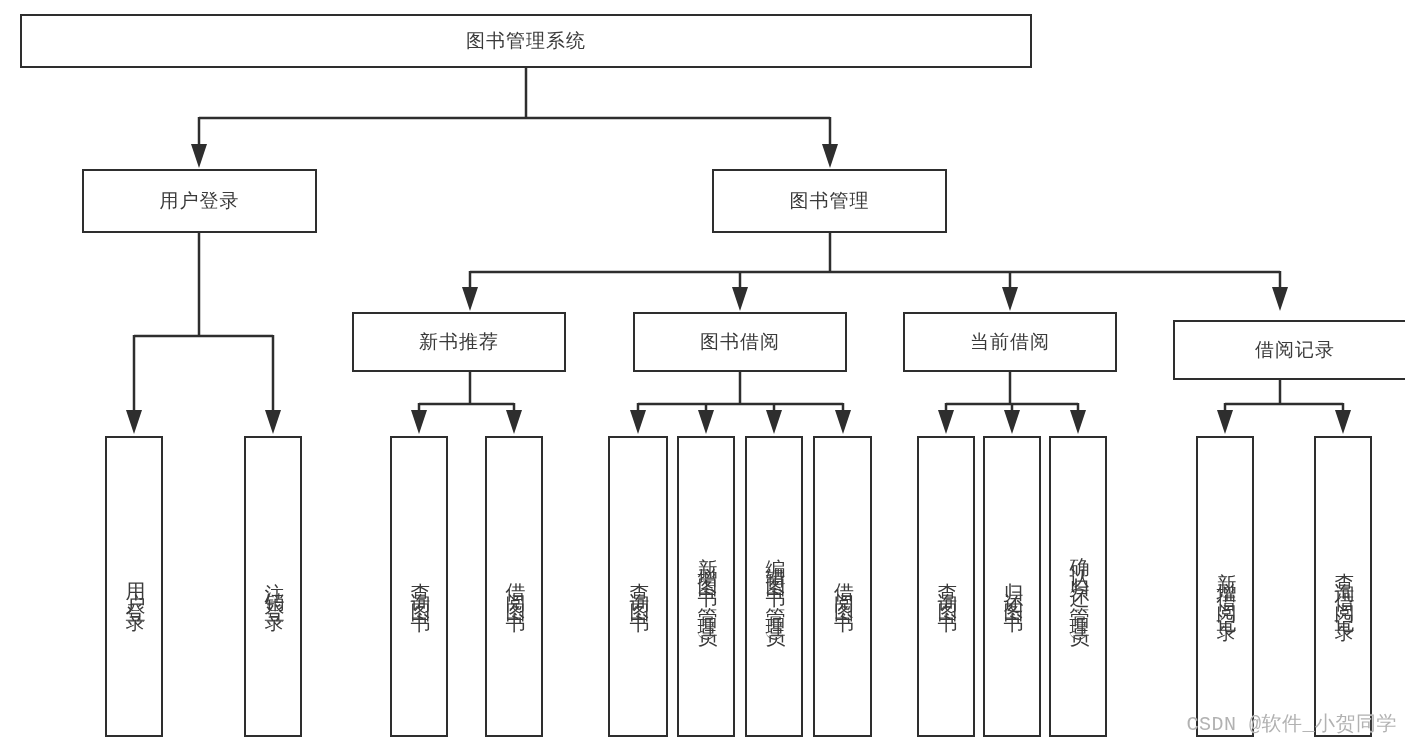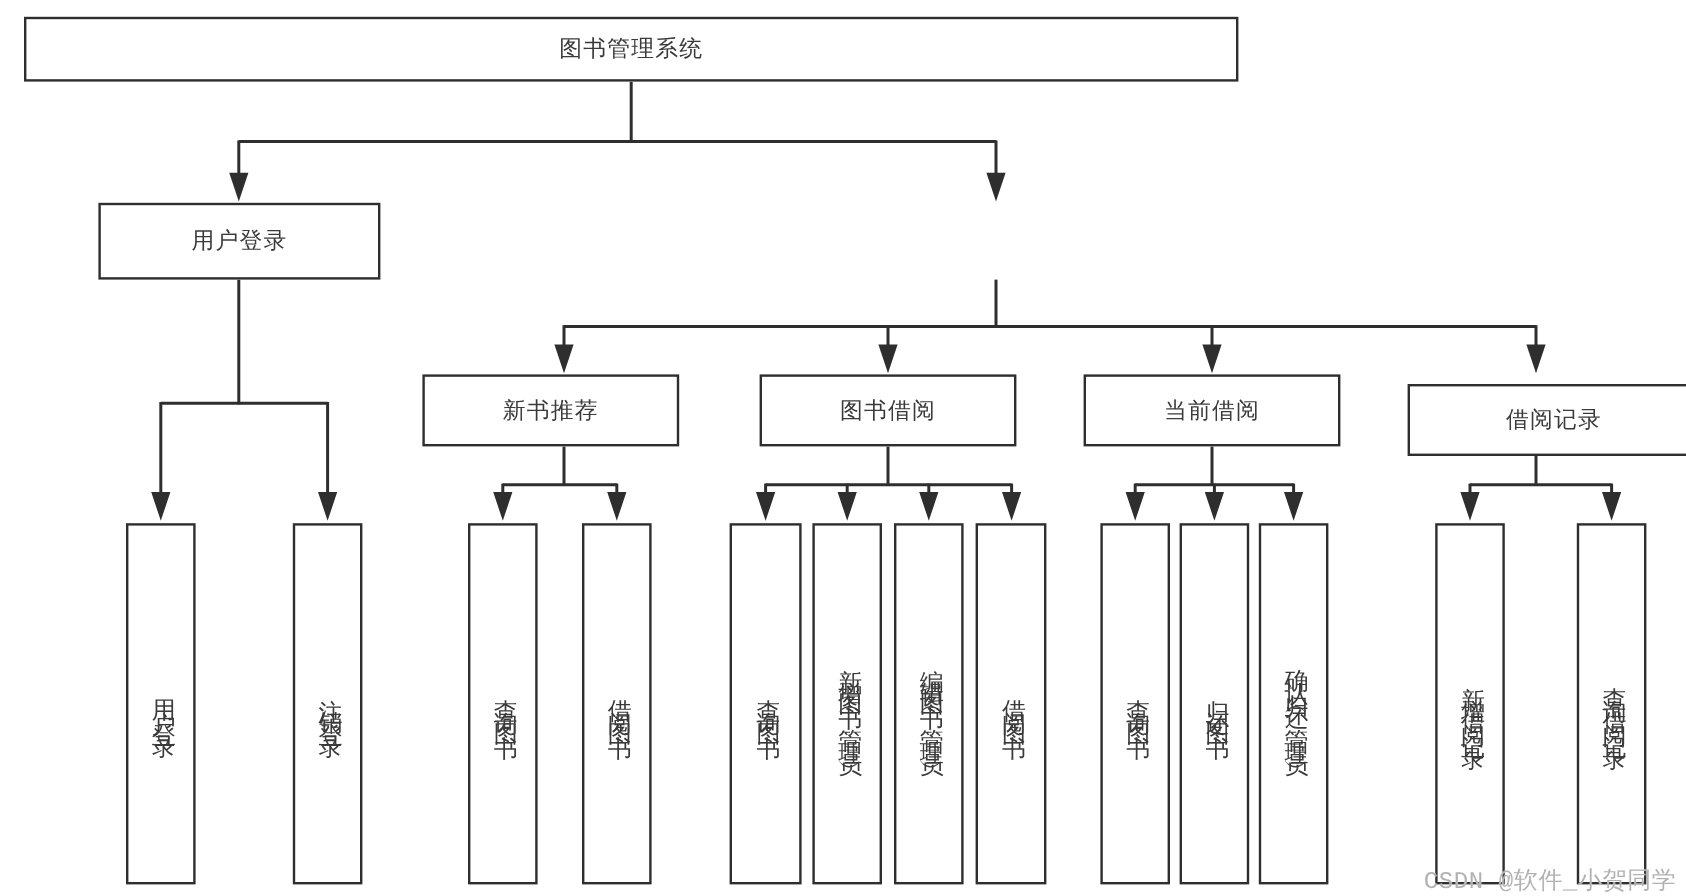--- a/index.html
+++ b/index.html
@@ -28,21 +28,21 @@
   .v-label{
     writing-mode:vertical-rl;
     text-orientation:mixed;
     font-size:20px;
     letter-spacing:10px;
     line-height:1.1;
     white-space:nowrap;
   }
   #watermark{
     position:absolute;
-    right:8px;bottom:0;
+    right:8px;bottom:10px;
     font-size:20px;
     color:#b2b2b2;
     text-shadow:0 0 1px rgba(255,255,255,0.8);
     z-index:5;
     letter-spacing:0.5px;
     white-space:nowrap;
   }
 </style>
 </head>
 <body>
@@ -104,20 +104,23 @@
       <polygon points="1335,410 1351,410 1343,434" fill="#2e2e2e"></polygon>
     </svg>
 
   <div class="node" style="left:20px;top:14px;width:1012px;height:54px">
     <span class="h-label">图书管理系统</span>
   </div>
 
   <div class="node" style="left:82px;top:169px;width:235px;height:64px">
     <span class="h-label">用户登录</span>
   </div>
+  <div class="node" style="left:712px;top:169px;width:235px;height:64px">
+    <span class="h-label">图书管理</span>
+  </div>
 
   <div class="node" style="left:352px;top:312px;width:214px;height:60px">
     <span class="h-label">新书推荐</span>
   </div>
   <div class="node" style="left:903px;top:312px;width:214px;height:60px">
     <span class="h-label">当前借阅</span>
   </div>
   <div class="node" style="left:633px;top:312px;width:214px;height:60px">
     <span class="h-label">图书借阅</span>
   </div>

